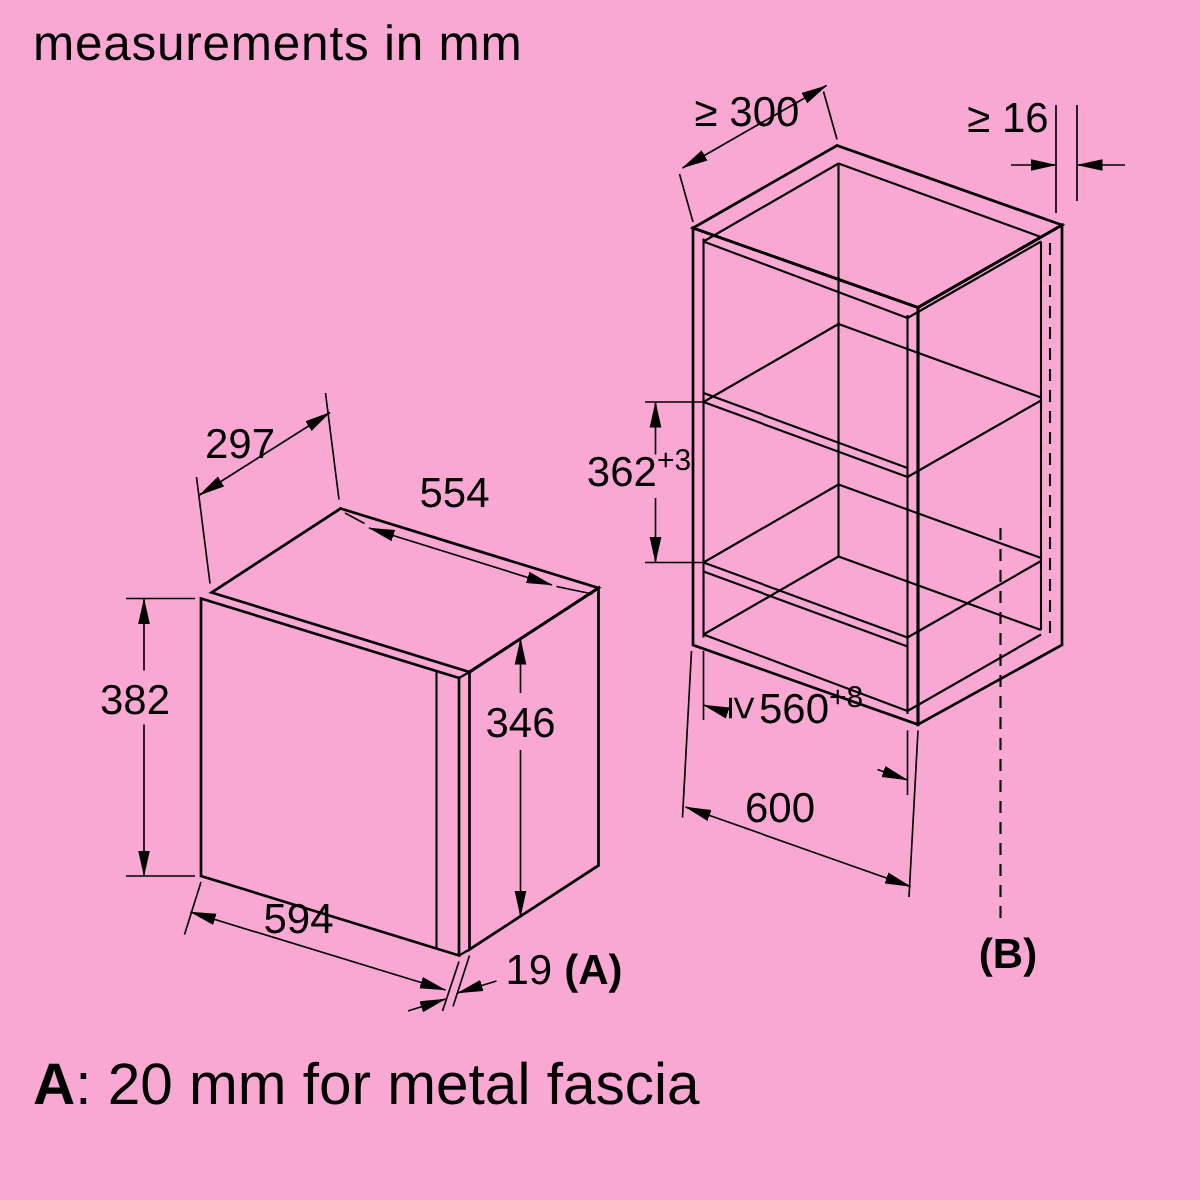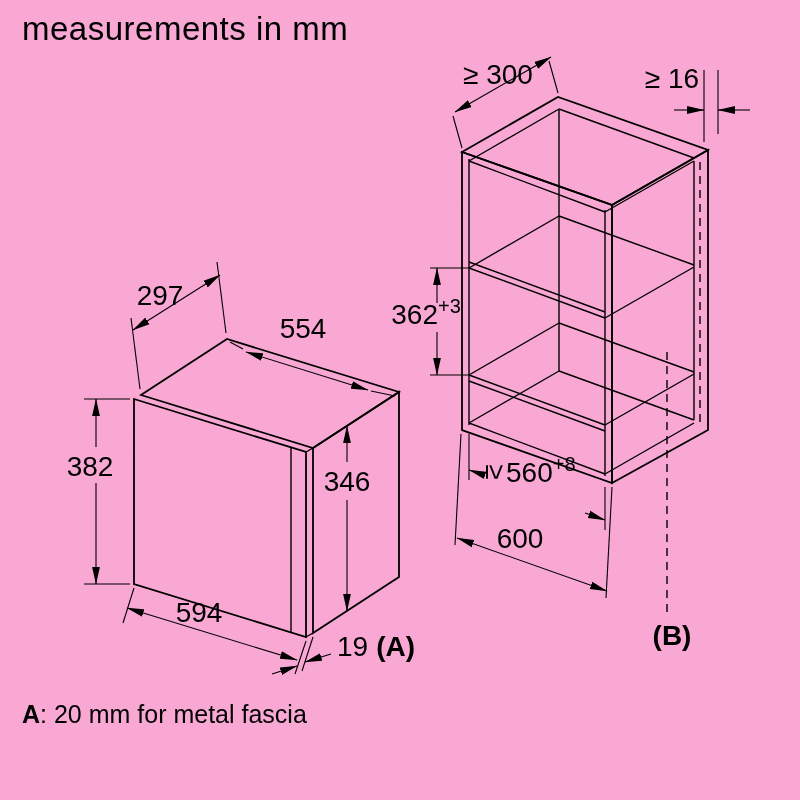--- a/index.html
+++ b/index.html
@@ -1,19 +1,19 @@
 <!DOCTYPE html>
 <html><head>
 <meta charset="utf-8">
 <style>
   html,body{margin:0;padding:0;background:#fff;}
   .page{position:relative;width:800px;height:800px;background:#f9a8d4;overflow:hidden;
         font-family:"Liberation Sans","DejaVu Sans",sans-serif;color:#000;}
   .title{position:absolute;left:22px;top:10px;font-size:33px;letter-spacing:0.5px;}
-  .notes{position:absolute;left:22px;top:698px;font-size:25px;line-height:1.34;}
+  .notes{position:absolute;left:22px;top:698px;font-size:39px;line-height:1.34;}
   .bold{font-weight:bold;}
   svg{position:absolute;left:0;top:0;}
   .edge{stroke:#000;stroke-width:1.8;fill:none;stroke-linejoin:miter;}
   .inner{stroke:#000;stroke-width:1.4;fill:none;}
   .dash{stroke:#000;stroke-width:1.4;fill:none;stroke-dasharray:8 6;}
   .ext{stroke:#000;stroke-width:1.1;fill:none;}
   .dim{stroke:#000;stroke-width:1.1;fill:none;marker-start:url(#arrow);marker-end:url(#arrow);}
   .ds{stroke:#000;stroke-width:1.1;fill:none;marker-start:url(#arrow);}
   .de{stroke:#000;stroke-width:1.1;fill:none;marker-end:url(#arrow);}
   .dt{font-family:"Liberation Sans","DejaVu Sans",sans-serif;font-size:28px;fill:#000;}

